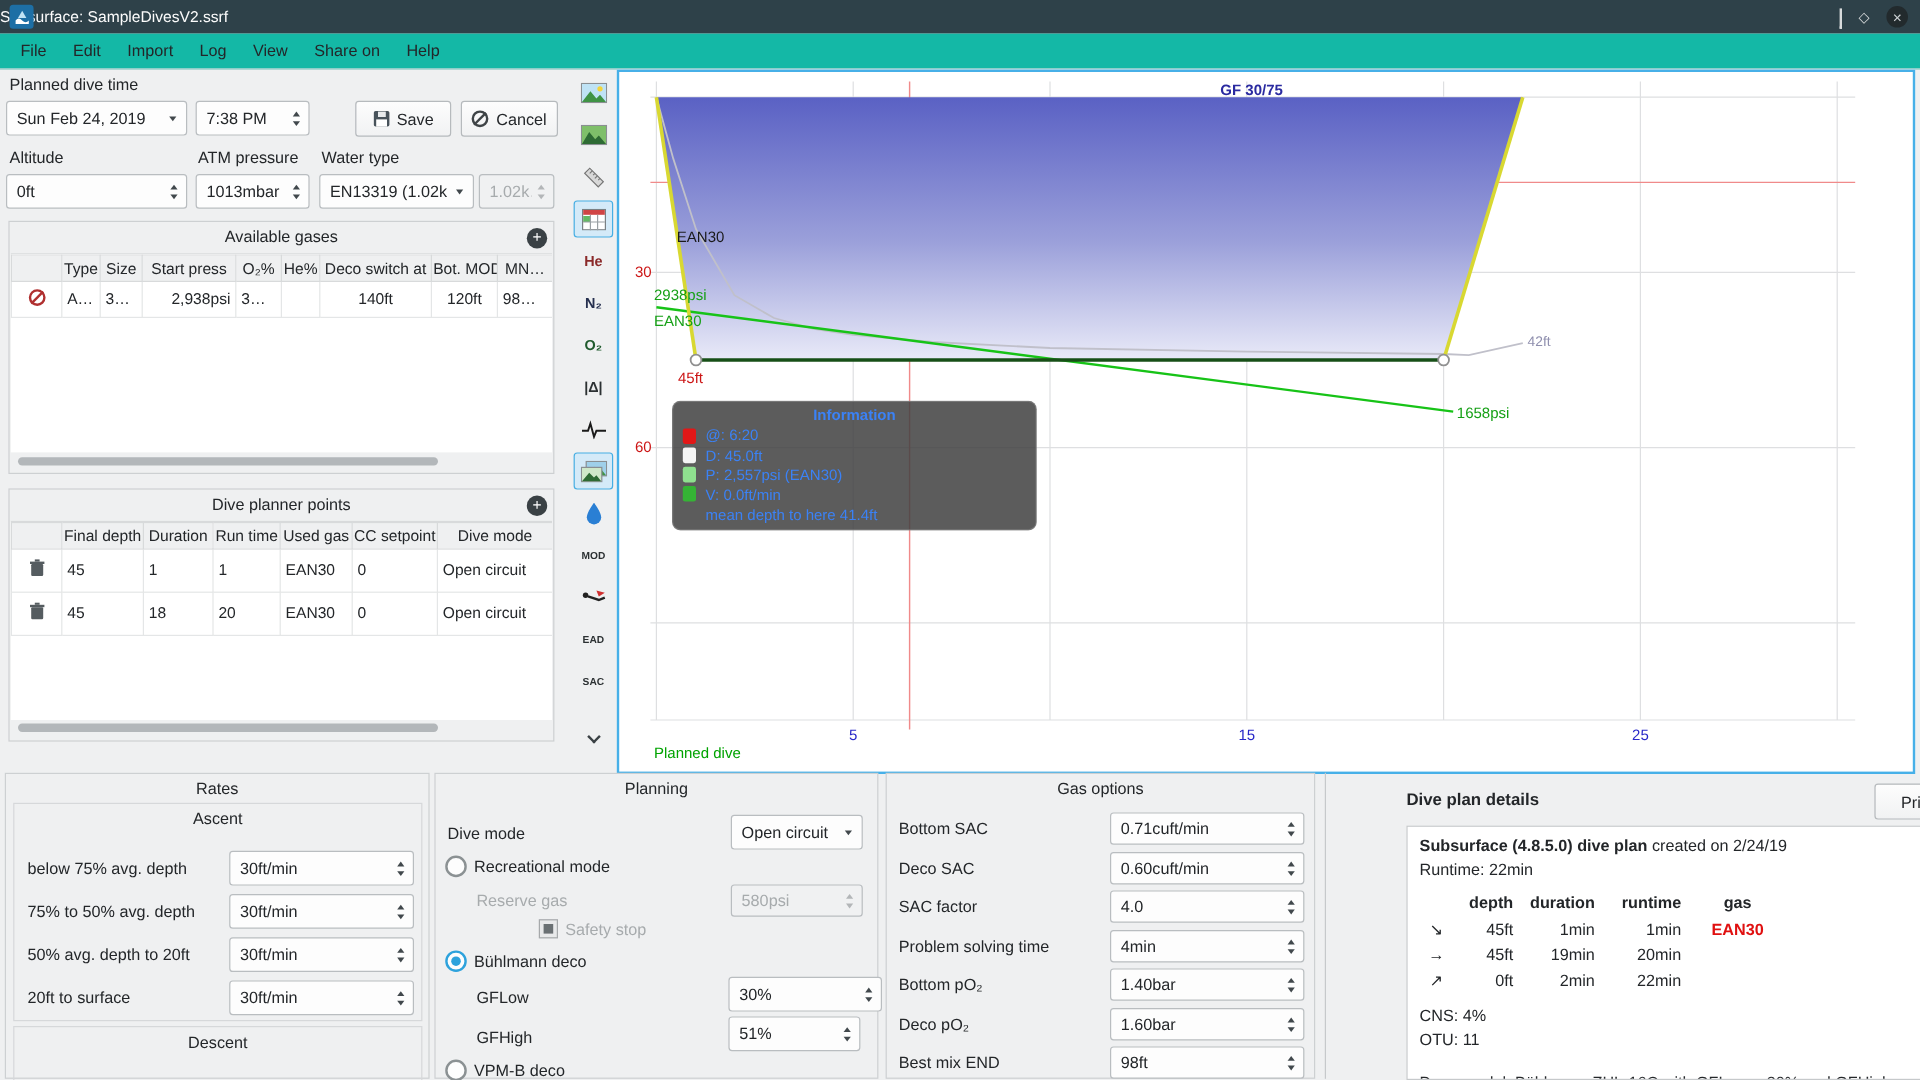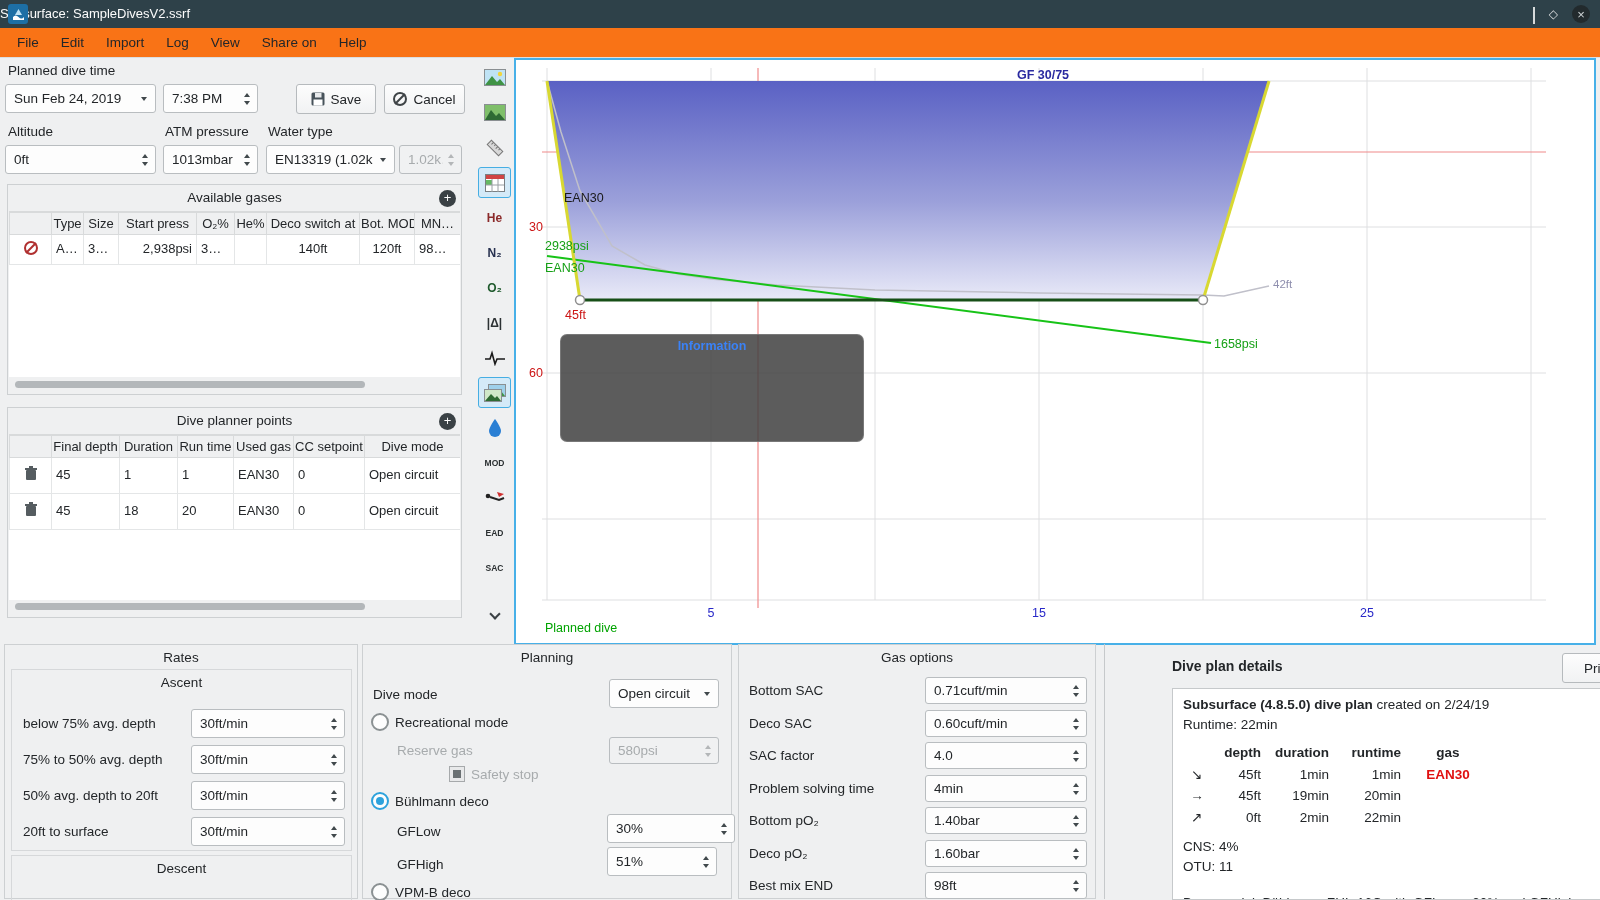--- a/index.html
+++ b/index.html
@@ -7,21 +7,21 @@
   font-family:"Liberation Sans","DejaVu Sans",sans-serif;font-size:13px;color:#232629}
 body{position:relative}
 .lbl{position:absolute;font-size:13.5px;white-space:nowrap}
 .titlebar{position:absolute;left:0;top:0;width:1600px;height:28px;background:#2e4149;color:#fcfcfc}
 .titlebar .ttl{position:absolute;width:100%;text-align:left;line-height:28px;font-size:13px}
 .appicon{position:absolute;left:8px;top:4px;width:20px;height:20px;border-radius:3px;background:#1d6fa5;display:flex;align-items:center;justify-content:center;z-index:2}
 .wbtns{position:absolute;right:10px;top:0;height:28px;display:flex;align-items:center;gap:14px;z-index:2}
 .chevd{width:8px;height:8px;border-right:2px solid #d7dadb;border-bottom:2px solid #d7dadb;transform:rotate(45deg);margin-top:-3px}
 .wmax{color:#d7dadb;font-size:12px}
 .wclose{width:18px;height:18px;border-radius:50%;background:#222a2d;color:#cfd4d6;font-size:13px;display:flex;align-items:center;justify-content:center}
-.menubar{position:absolute;left:0;top:28px;width:1600px;height:30px;background:#f97316;border-bottom:1px solid #dcdedf;display:flex;align-items:center;padding-left:6px}
+.menubar{position:absolute;left:0;top:28px;width:1600px;height:30px;background:#14b8a6;border-bottom:1px solid #dcdedf;display:flex;align-items:center;padding-left:6px}
 .menubar span{padding:4px 11px;font-size:13.5px}
 .ctrl{position:absolute;display:flex;align-items:center;background:#fdfdfd;border:1px solid #b9bdc0;border-radius:3px;height:29px;padding:0 4px 0 8px;font-size:13.5px}
 .ctrl .val{flex:1;white-space:nowrap;overflow:hidden}
 .ctrl.dis{color:#a7abad;background:#f0f1f2}
 .spincol{display:flex;flex-direction:column;gap:4px;padding:0 3px;margin-left:2px}
 .tup{width:0;height:0;border-left:3.5px solid transparent;border-right:3.5px solid transparent;border-bottom:4.5px solid #41484c}
 .tdn{width:0;height:0;border-left:3.5px solid transparent;border-right:3.5px solid transparent;border-top:4.5px solid #41484c}
 .ctrl.dis .tup{border-bottom-color:#b3b6b8}.ctrl.dis .tdn{border-top-color:#b3b6b8}
 .carrow{margin:0 4px}
 .btn{position:absolute;display:flex;align-items:center;justify-content:center;gap:6px;background:linear-gradient(#fdfdfd,#f1f2f3);border:1px solid #b6babd;border-radius:3px;font-size:13.5px}
@@ -367,20 +367,35 @@
     <text x="27" y="171" text-anchor="end" font-size="12.5" fill="#cc1515">30</text>
     <text x="27" y="317" text-anchor="end" font-size="12.5" fill="#cc1515">60</text>
     <text x="195" y="557" text-anchor="middle" font-size="12.5" fill="#2828c8">5</text>
     <text x="523" y="557" text-anchor="middle" font-size="12.5" fill="#2828c8">15</text>
     <text x="851" y="557" text-anchor="middle" font-size="12.5" fill="#2828c8">25</text>
     <text x="29" y="572" font-size="12.5" fill="#00a300">Planned dive</text>
   </svg>
   
   <div class="tipbox">
     <div class="tipttl">Information</div>
+    <div class="tiprow">
+      <div class="tipbars">
+        <i style="background:#e21717"></i>
+          <i style="background:#f4f4f4"></i>
+          <i style="background:#8fe08f"></i>
+          <i style="background:#35b335"></i>
+      </div>
+      <div class="tiplines">
+        <div>@: 6:20</div>
+        <div>D: 45.0ft</div>
+        <div>P: 2,557psi (EAN30)</div>
+        <div>V: 0.0ft/min</div>
+        <div>mean depth to here 41.4ft</div>
+      </div>
+    </div>
   </div>
 </div>
 
 <div class="panel" style="left:4px;top:644px;width:354px;height:255px">
   <div class="ptitle">Rates</div>
   <div class="subbox" style="left:6px;top:24px;width:341px;height:182px">
     <div class="ptitle">Ascent</div>
   </div>
   <div class="lbl" style="left:18px;top:71px">below 75% avg. depth</div>
   <div class="lbl" style="left:18px;top:107px">75% to 50% avg. depth</div>

